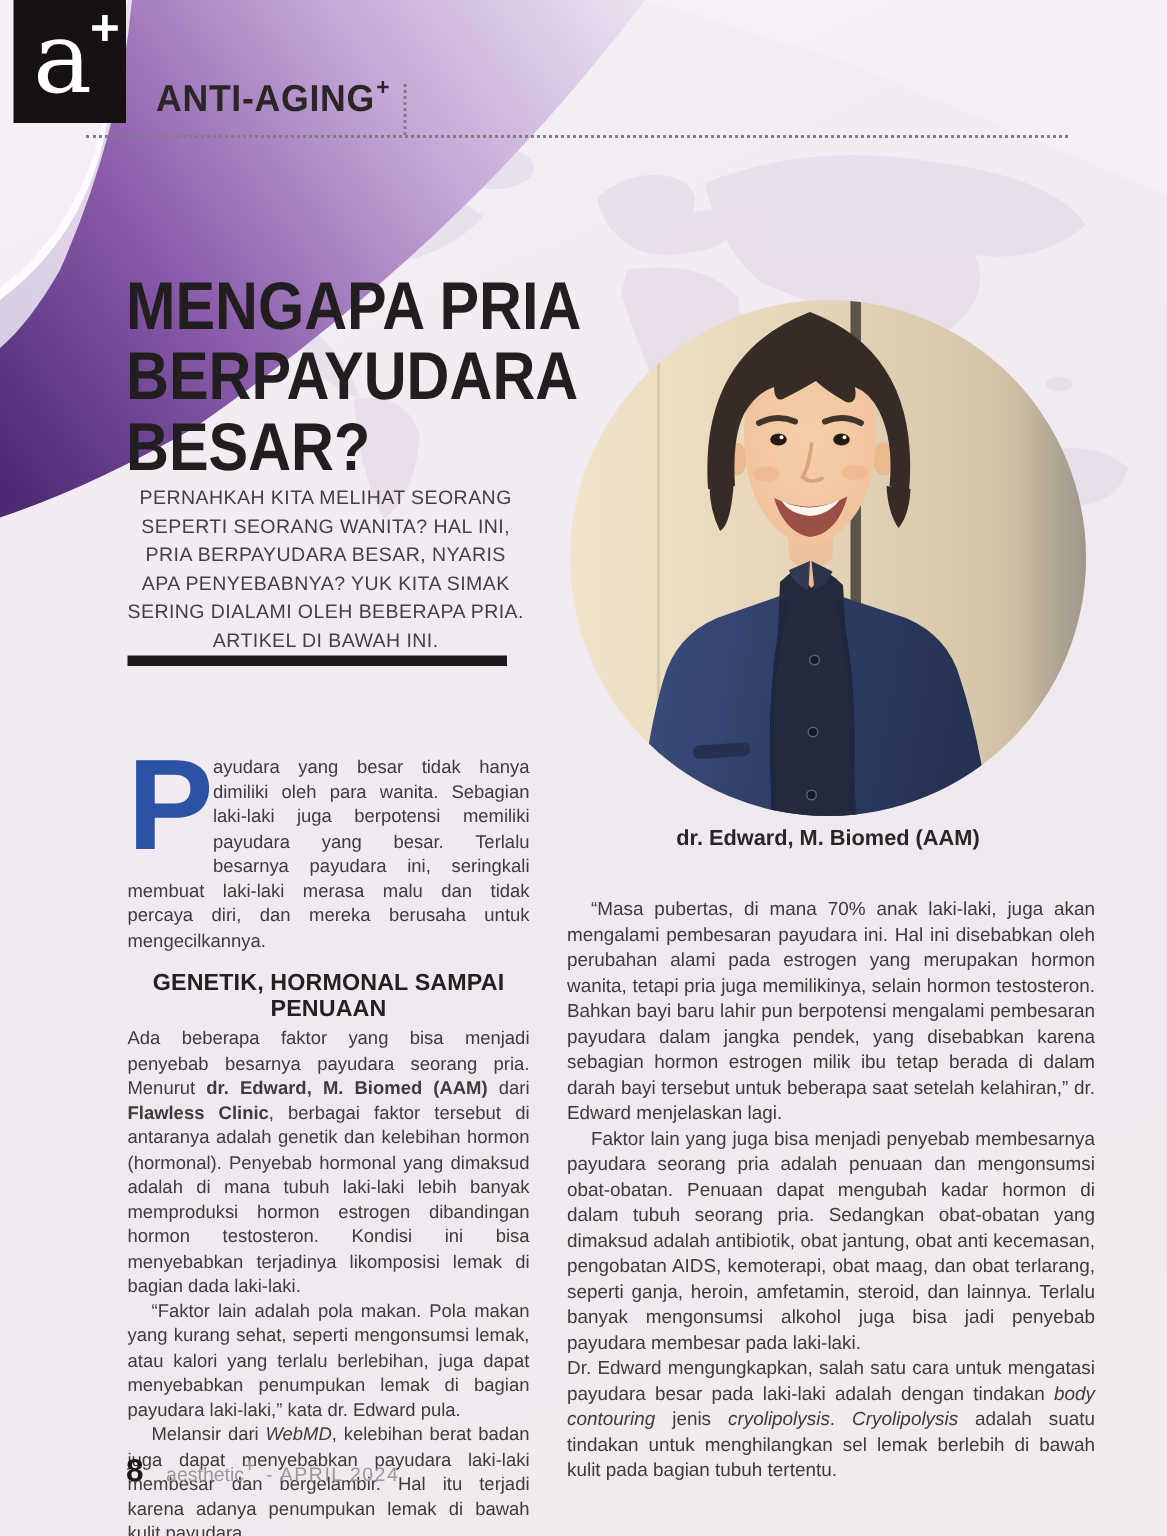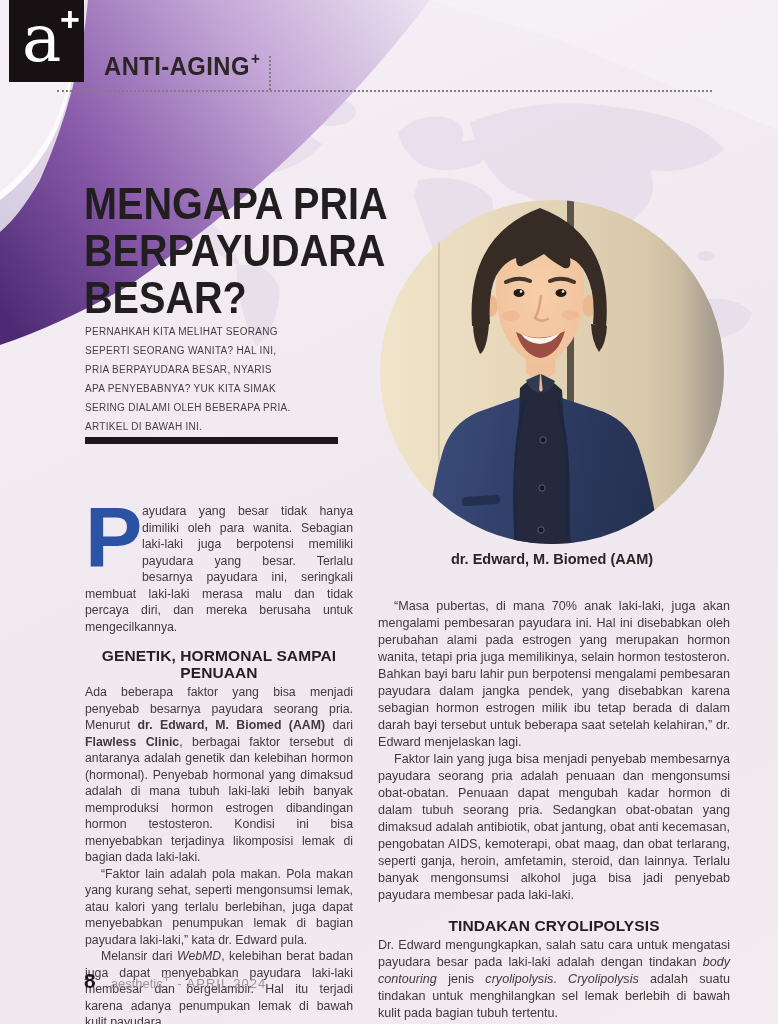--- a/index.html
+++ b/index.html
@@ -12,21 +12,21 @@
   
   .logo-box{position:absolute;left:9px;top:0;width:75px;height:82px;background:#171113;z-index:3;}
   .logo-a{position:absolute;left:13px;top:4px;font-family:"DejaVu Serif",serif;font-size:66px;line-height:70px;color:#ffffff;}
   .logo-plus{position:absolute;left:51px;top:2px;font-size:34px;font-weight:bold;color:#ffffff;line-height:34px;}
   .section-title{position:absolute;left:104px;top:52px;font-size:25px;font-weight:bold;color:#2c2527;letter-spacing:.5px;transform:scaleX(.95);transform-origin:left top;z-index:3;white-space:nowrap;}
   .section-title sup{font-size:16px;position:relative;top:-2px;left:1px;}
   .h-dots{position:absolute;left:57px;top:90px;width:655px;height:0;border-top:2px dotted #837c80;z-index:3;}
   .v-dots{position:absolute;left:269px;top:56px;height:34px;width:0;border-left:2px dotted #837c80;z-index:3;}
   
   .article-title{position:absolute;left:84px;top:180px;z-index:3;font-weight:bold;font-size:45px;line-height:47px;color:#221e1f;transform:scaleX(.88);transform-origin:left top;white-space:nowrap;}
-  .intro{position:absolute;left:85px;top:322px;z-index:3;font-size:10px;line-height:19px;color:#453f41;letter-spacing:.3px;}
+  .intro{position:absolute;left:85px;top:322px;z-index:3;font-size:13px;line-height:19px;color:#453f41;letter-spacing:.3px;text-align:center;}
   .intro-rule{position:absolute;left:85px;top:437px;width:253px;height:7px;background:#1d191a;z-index:3;}
   
   .col-left{position:absolute;left:85px;top:503px;width:268px;z-index:3;font-size:12.3px;line-height:16.5px;text-align:justify;color:#403a3c;}
   .col-right{position:absolute;left:378px;top:598px;width:352px;z-index:3;font-size:12.6px;line-height:17px;text-align:justify;color:#403a3c;}
   .col-left p,.col-right p{margin:0;}
   .indent{text-indent:16px;}
   .dropcap{float:left;width:50px;height:64px;margin:3px 7px 0 0;font-size:86px;line-height:62px;font-weight:bold;color:#2b52a3;}
   .sec-heading{font-size:15.5px;font-weight:bold;color:#241f21;margin:13px 0 3px 0;letter-spacing:.1px;text-align:center;}
   
   .portrait{position:absolute;left:380px;top:200px;width:344px;height:344px;border-radius:50%;overflow:hidden;z-index:2;}
@@ -186,21 +186,20 @@
     <div style="clear:both"></div>
     <h2 class="sec-heading">GENETIK, HORMONAL SAMPAI PENUAAN</h2>
     <p><span>Ada beberapa faktor yang bisa menjadi penyebab besarnya payudara seorang pria. Menurut </span><span style="font-weight: bold;">dr. Edward, M. Biomed (AAM)</span><span> dari </span><span style="font-weight: bold;">Flawless Clinic</span><span>, berbagai faktor tersebut di antaranya adalah genetik dan kelebihan hormon (hormonal). Penyebab hormonal yang dimaksud adalah di mana tubuh laki-laki lebih banyak memproduksi hormon estrogen dibandingan hormon testosteron. Kondisi ini bisa menyebabkan terjadinya likomposisi lemak di bagian dada laki-laki.</span></p>
     <p class="indent">“Faktor lain adalah pola makan. Pola makan yang kurang sehat, seperti mengonsumsi lemak, atau kalori yang terlalu berlebihan, juga dapat menyebabkan penumpukan lemak di bagian payudara laki-laki,” kata dr. Edward pula.</p>
     <p class="indent"><span>Melansir dari </span><span style="font-style: italic;">WebMD</span><span>, kelebihan berat badan juga dapat menyebabkan payudara laki-laki membesar dan bergelambir. Hal itu terjadi karena adanya penumpukan lemak di bawah kulit payudara.</span></p>
   </div>
 
   <div class="col-right">
     <p class="indent">“Masa pubertas, di mana 70% anak laki-laki, juga akan mengalami pembesaran payudara ini.  Hal ini disebabkan oleh perubahan alami pada estrogen yang merupakan hormon wanita, tetapi pria juga memilikinya, selain hormon testosteron. Bahkan bayi baru lahir pun berpotensi mengalami pembesaran payudara dalam jangka pendek, yang disebabkan karena sebagian hormon estrogen milik ibu tetap berada di dalam darah bayi tersebut untuk beberapa saat setelah kelahiran,” dr. Edward menjelaskan lagi.</p>
     <p class="indent">Faktor lain yang juga bisa menjadi penyebab membesarnya payudara seorang pria adalah penuaan dan mengonsumsi obat-obatan. Penuaan dapat mengubah kadar hormon di dalam tubuh seorang pria. Sedangkan obat-obatan yang dimaksud adalah antibiotik, obat jantung, obat anti kecemasan, pengobatan AIDS, kemoterapi, obat maag, dan obat terlarang, seperti ganja, heroin, amfetamin, steroid, dan lainnya. Terlalu banyak mengonsumsi alkohol juga bisa jadi penyebab payudara membesar pada laki-laki.</p>
-    <h2 class="sec-heading">TINDAKAN CRYOLIPOLYSIS</h2>
     <p><span>Dr. Edward mengungkapkan, salah satu cara untuk mengatasi payudara besar pada laki-laki adalah dengan tindakan </span><span style="font-style: italic;">body contouring</span><span> jenis </span><span style="font-style: italic;">cryolipolysis</span><span>. </span><span style="font-style: italic;">Cryolipolysis</span><span> adalah suatu tindakan untuk menghilangkan sel lemak berlebih di bawah kulit pada bagian tubuh tertentu.</span></p>
   </div>
 
   <div class="footer">
     <span class="num">8</span><span class="mag">aesthetic</span><span class="magplus">+</span><span class="issue">- APRIL 2024</span>
   </div>
 
 </div>
 
 </body></html>

